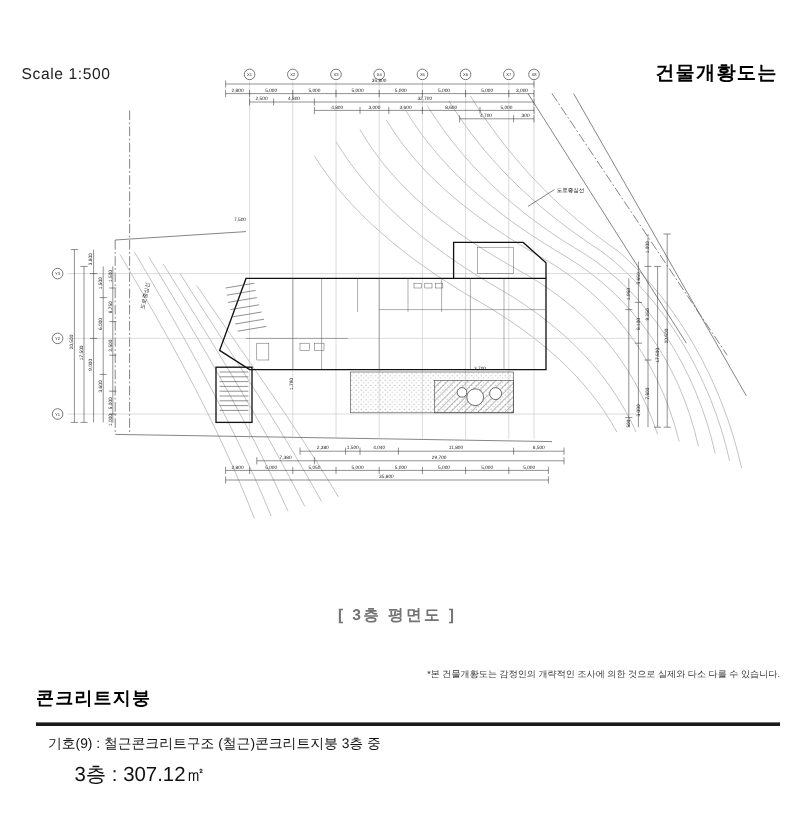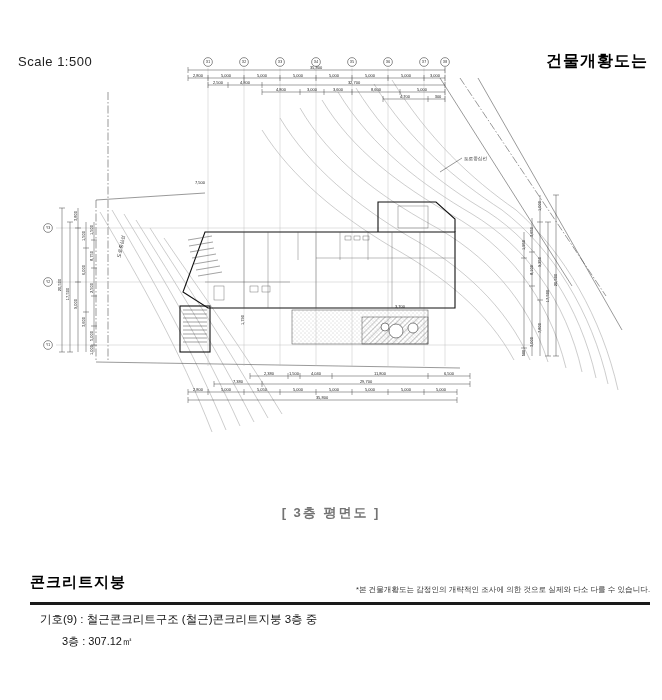--- a/index.html
+++ b/index.html
@@ -6,24 +6,24 @@
   body{
     width:662px;height:700px;position:relative;background:#ffffff;
     font-family:"Liberation Sans","DejaVu Sans",sans-serif;color:#1a1a1a;
     overflow:hidden;
   }
   .abs{position:absolute;margin-top:44px;}
   .scale-label{left:18px;top:10px;font-size:13px;color:#222;letter-spacing:0.5px;}
   .doc-title{right:14px;top:7px;font-size:16px;font-weight:bold;color:#000;letter-spacing:1px;}
   .plan-caption{left:0;right:0;top:460px;text-align:center;font-size:13px;font-weight:bold;color:#737373;letter-spacing:2px;}
   .notes-heading{left:30px;top:529px;font-size:15px;font-weight:bold;letter-spacing:1px;color:#000;}
-  .notes-disclaimer{right:12px;top:541px;font-size:7.6px;color:#333;}
+  .notes-disclaimer{right:12px;top:513px;font-size:7.6px;color:#333;}
   .notes-rule{left:30px;right:12px;top:558px;height:2.5px;background:#1a1a1a;}
   .notes-line1{left:40px;top:568px;font-size:11.5px;color:#111;}
-  .notes-line2{left:62px;top:590px;font-size:11px;color:#111;}
+  .notes-line2{left:62px;top:590px;font-size:17px;color:#111;}
   svg{position:absolute;left:0;top:0;}
   svg text{font-family:"Liberation Sans","DejaVu Sans",sans-serif;fill:#222;}
   .dim{font-size:4px;}
   .dimr{font-size:4px;}
   .bub{font-size:3.4px;text-anchor:middle;}
   .rdlbl{font-size:4.6px;}
 </style>
 </head>
 <body>
 

